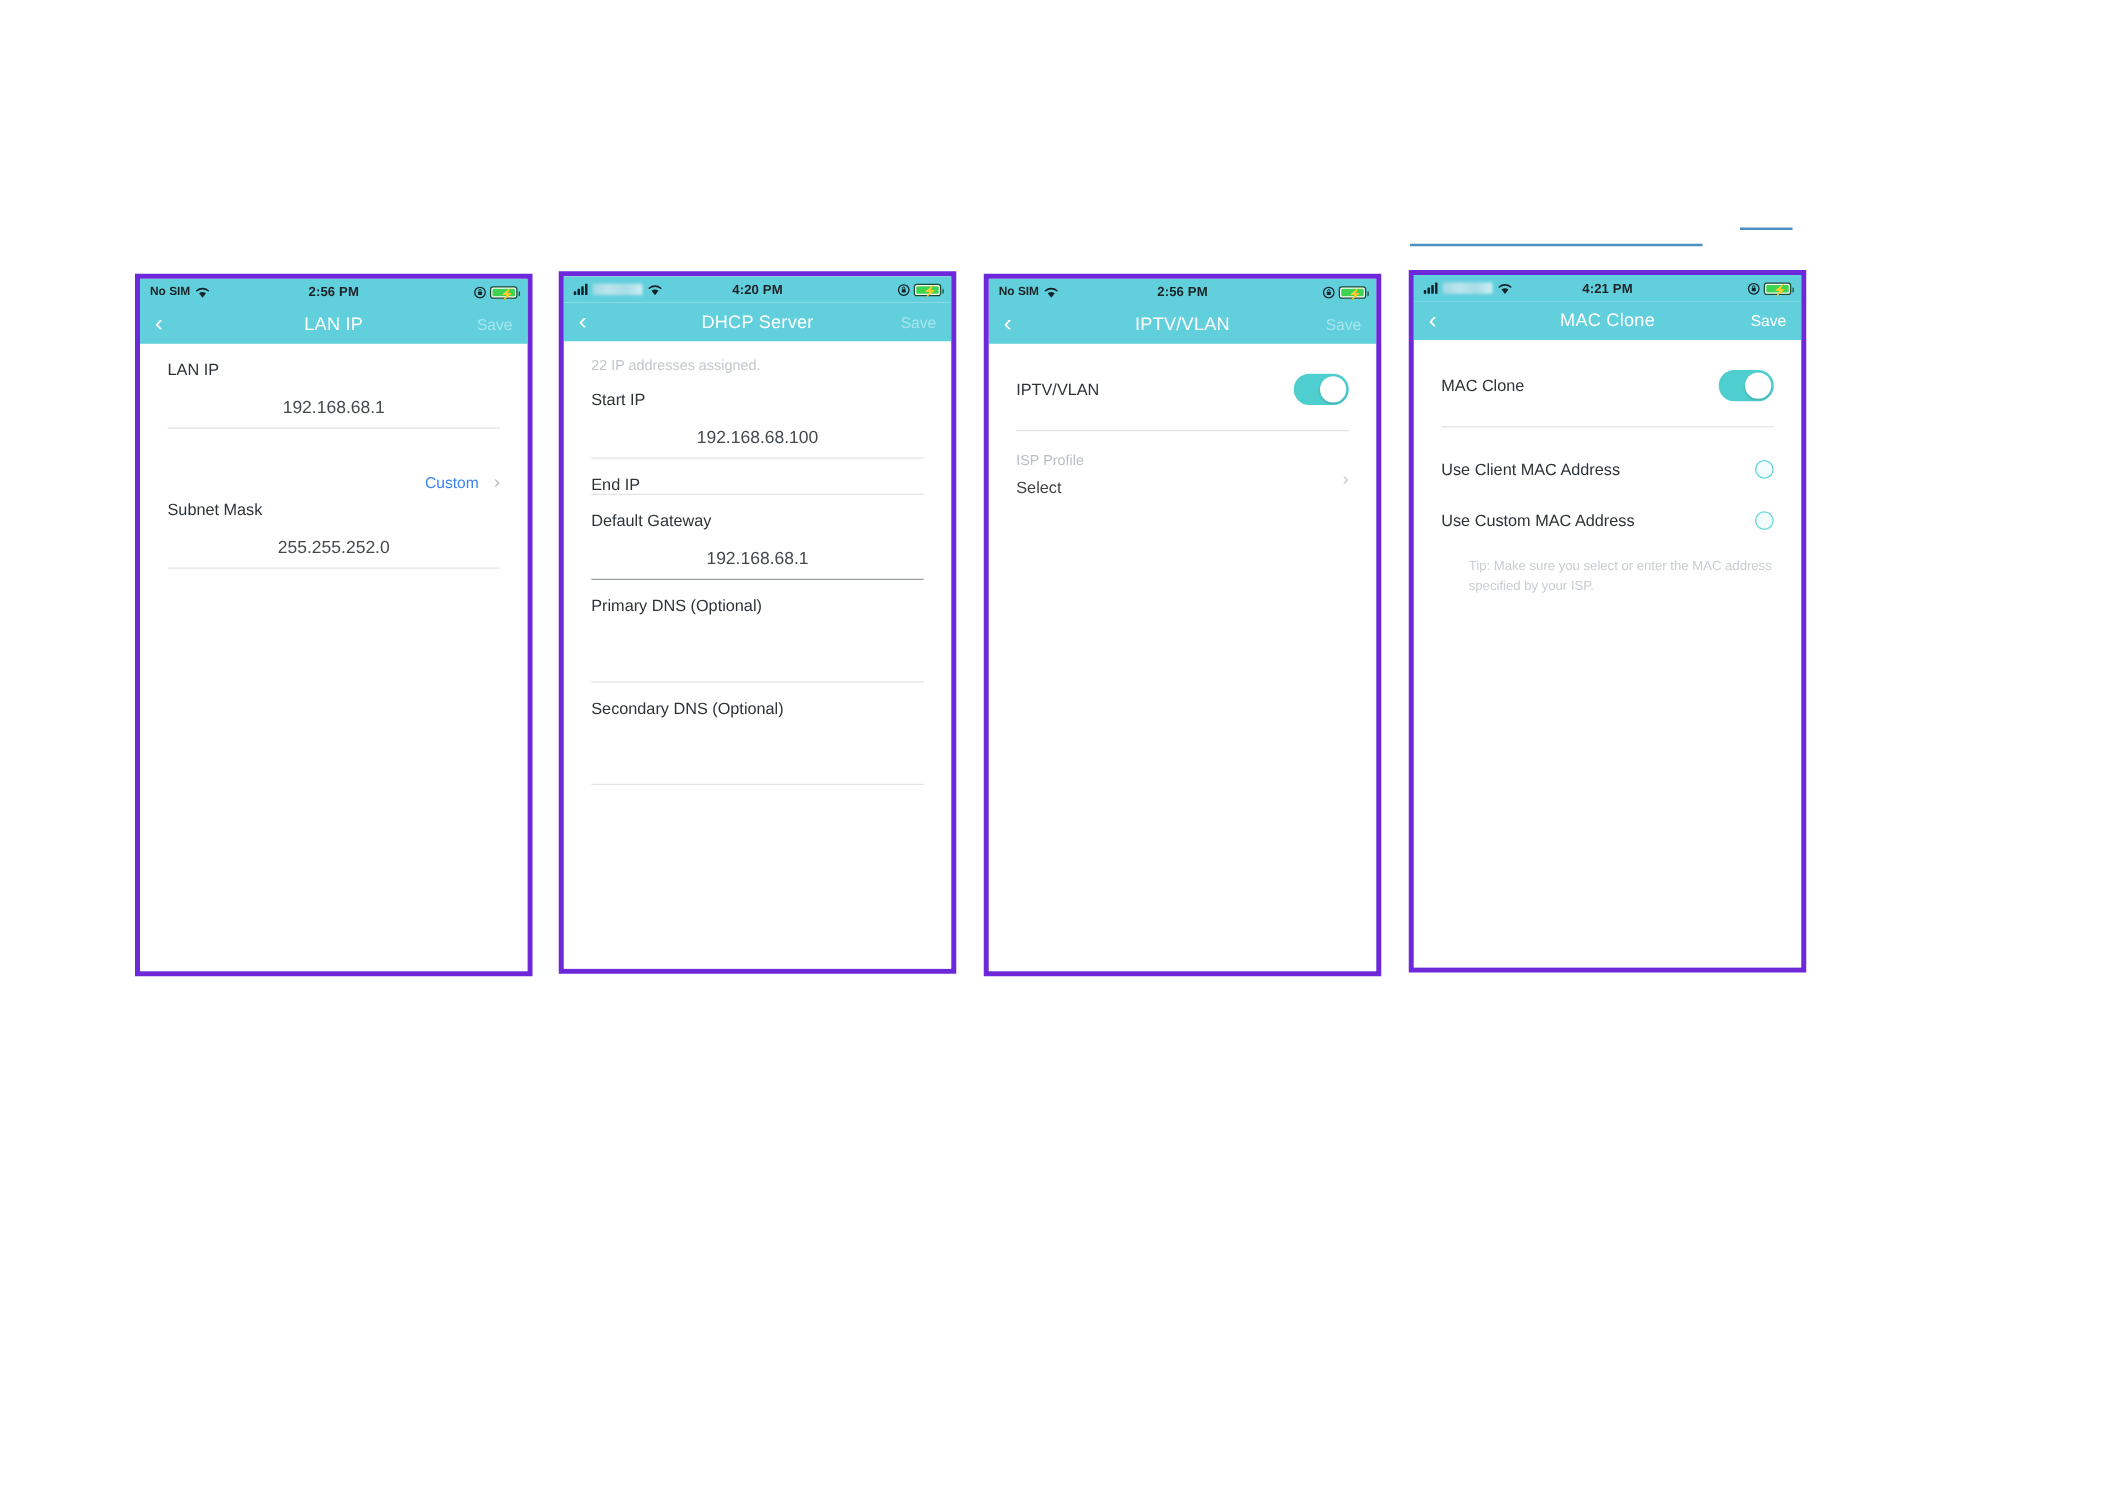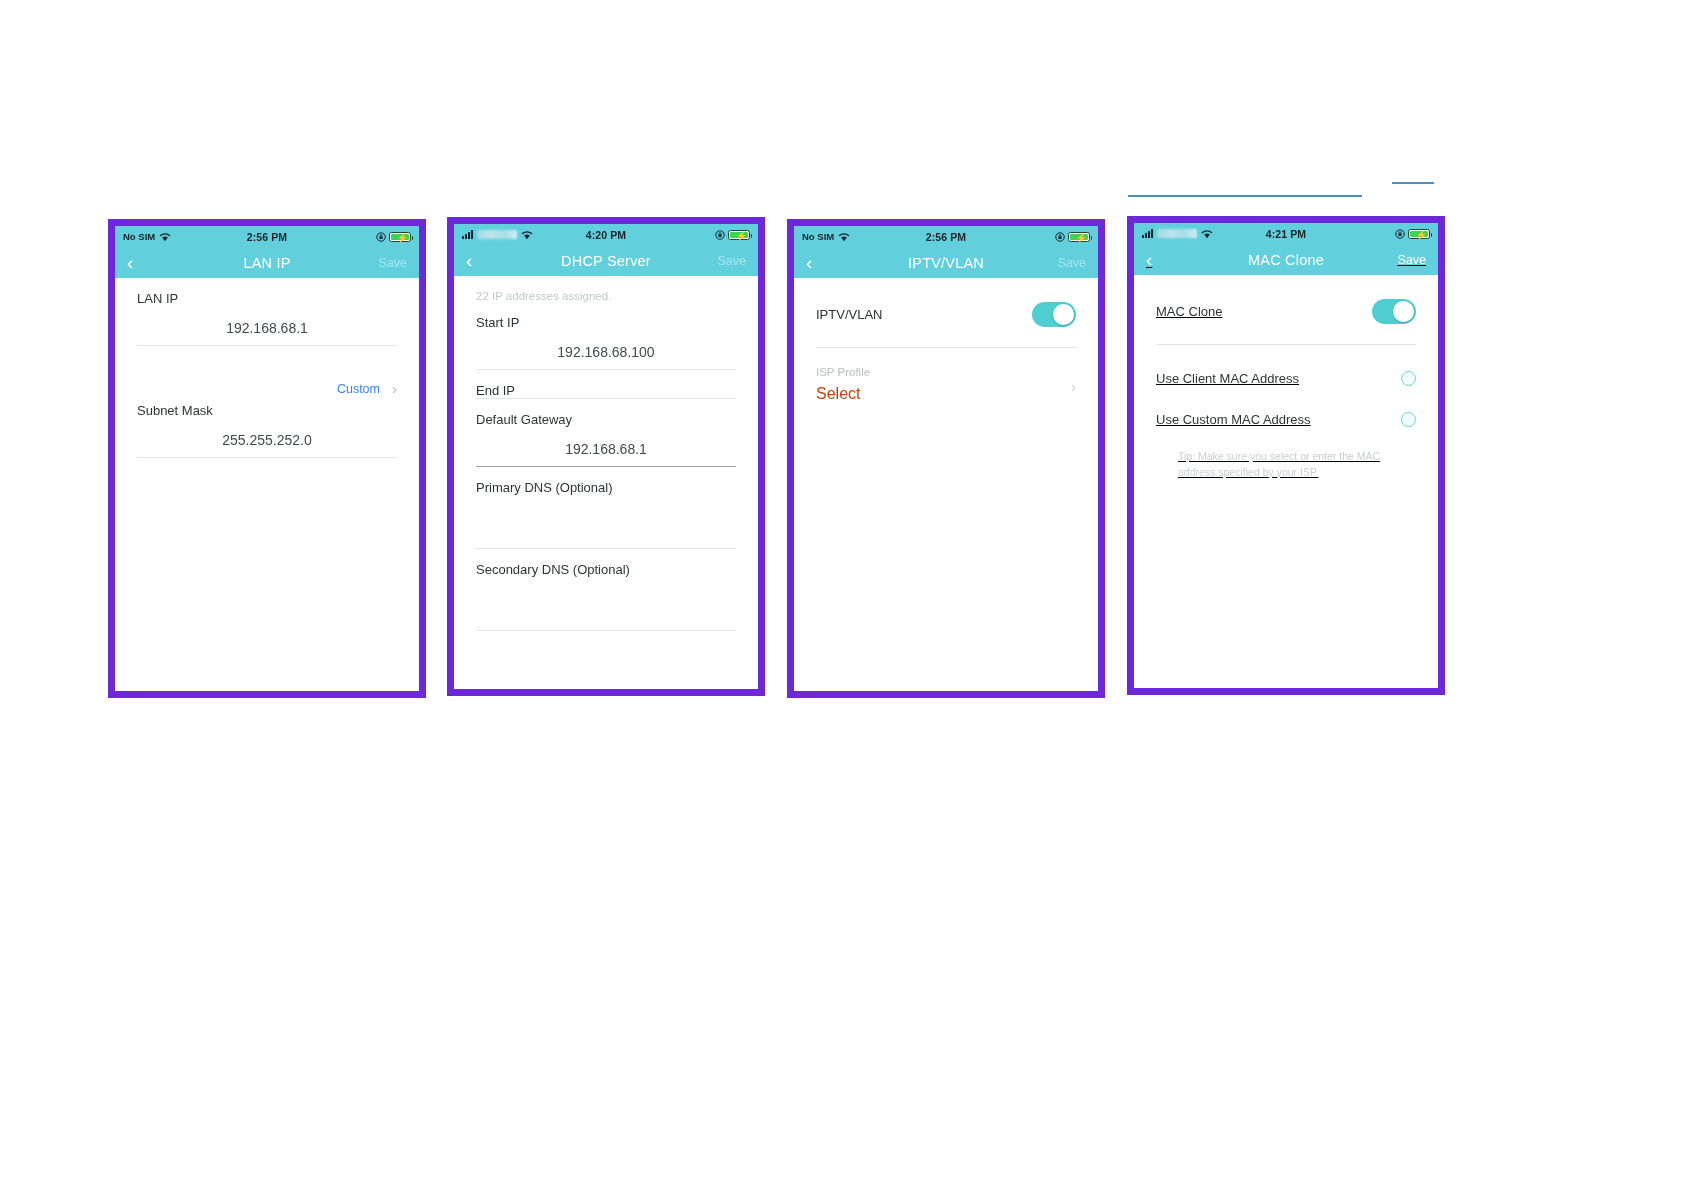--- a/index.html
+++ b/index.html
@@ -28,32 +28,32 @@
   .phones {
     position: absolute;
     left: 0; top: 0;
     width: 100%; height: 100%;
   }
 
   .phone {
     position: absolute;
     top: 219px;
     width: 318px;
-    height: 479px;
+    height: 562px;
     background: #ffffff;
-    border: 7px solid #6d28d9;
+    border: 4px solid #6d28d9;
     box-sizing: border-box;
     overflow: hidden;
     display: flex;
     flex-direction: column;
   }
   .phone.p1 { left: 108px; }
   .phone.p2 { left: 447px; top: 217px; }
   .phone.p3 { left: 787px; }
-  .phone.p4 { left: 1127px; top: 216px; text-decoration: underline; }
+  .phone.p4 { left: 1127px; top: 216px; }
 
   
   .statusbar {
     height: 21px;
     background: #62cfdd;
     display: flex;
     align-items: center;
     padding: 0 8px;
     box-sizing: border-box;
     font-size: 10px;
@@ -247,22 +247,22 @@
 
   .sub-row {
     padding-top: 18px;
     position: relative;
   }
   .sub-label {
     font-size: 11.5px;
     color: #b9bec3;
   }
   .sub-value {
-    font-size: 16px;
-    color: #c2410c;
+    font-size: 13px;
+    color: #404040;
     padding-top: 7px;
   }
   .sub-chev {
     position: absolute;
     right: 0;
     top: 30px;
     color: #c9ced2;
     font-size: 15px;
     font-weight: 300;
   }

